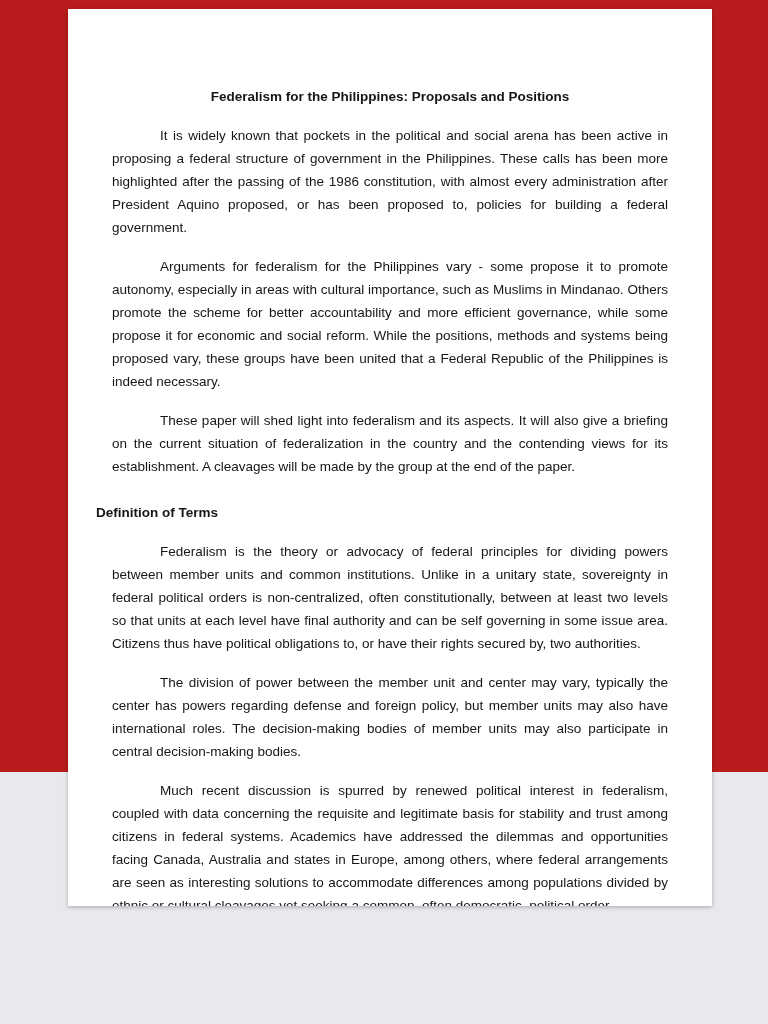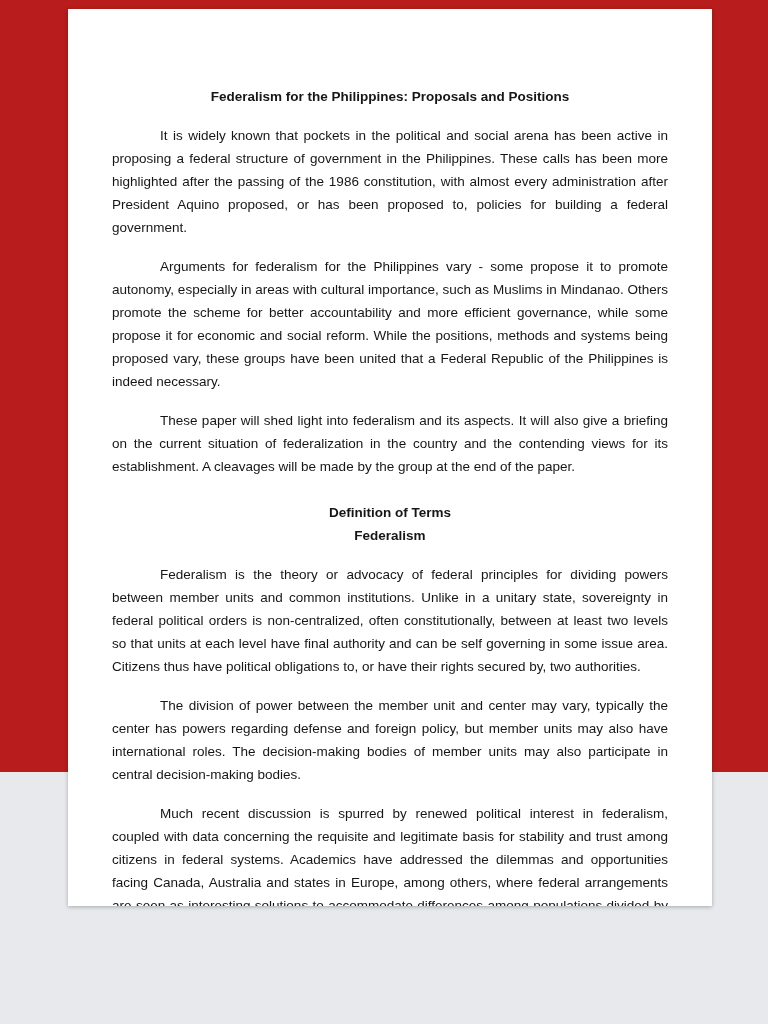--- a/index.html
+++ b/index.html
@@ -46,21 +46,21 @@
   .body-para {
     margin: 16px;
     text-align: justify;
     text-indent: 48px;
   }
   .section-heading {
     margin: 0;
     font-size: 13.5px;
     font-weight: bold;
     line-height: 23px;
-    text-align: center;
+    text-align: left;
   }
   .section-heading.space-before-1 { margin-top: 23px; }
   .section-heading.space-before-3 { margin-top: 69px; }
 </style>
 </head>
 <body>
 
 <div class="viewer">
   <div class="page">
     <div class="doc">
@@ -68,21 +68,20 @@
       <h1 class="doc-title">Federalism for the Philippines: Proposals and Positions</h1>
 
       <p class="body-para">It is widely known that pockets in the political and social arena has been active in proposing a federal structure of government in the Philippines. These calls has been more highlighted after the passing of the 1986 constitution, with almost every administration after President Aquino proposed, or has been proposed to, policies for building a federal government.</p>
 
       <p class="body-para">Arguments for federalism for the Philippines vary - some propose it to promote autonomy, especially in areas with cultural importance, such as Muslims in Mindanao. Others promote the scheme for better accountability and more efficient governance, while some propose it for economic and social reform. While the positions, methods and systems being proposed vary, these groups have been united that a Federal Republic of the Philippines is indeed necessary.</p>
 
       <p class="body-para">These paper will shed light into federalism and its aspects. It will also give a briefing on the current situation of federalization in the country and the contending views for its establishment. A cleavages will be made by the group at the end of the paper.</p>
 
       <h2 class="section-heading space-before-1">Definition of Terms</h2>
 
-      <h2 class="section-heading">Federalism</h2>
 
       <p class="body-para">Federalism is the theory or advocacy of federal principles for dividing powers between member units and common institutions. Unlike in a unitary state, sovereignty in federal political orders is non-centralized, often constitutionally, between at least two levels so that units at each level have final authority and can be self governing in some issue area. Citizens thus have political obligations to, or have their rights secured by, two authorities.</p>
 
       <p class="body-para">The division of power between the member unit and center may vary, typically the center has powers regarding defense and foreign policy, but member units may also have international roles. The decision-making bodies of member units may also participate in central decision-making bodies.</p>
 
       <p class="body-para">Much recent discussion is spurred by renewed political interest in federalism, coupled with data concerning the requisite and legitimate basis for stability and trust among citizens in federal systems. Academics have addressed the dilemmas and opportunities facing Canada, Australia and states in Europe, among others, where federal arrangements are seen as interesting solutions to accommodate differences among populations divided by ethnic or cultural cleavages yet seeking a common, often democratic, political order.</p>
 
 
       <p class="body-para">It is the dispersion or distribution of functions and powers; the delegation of power from a central authority to regional and local authorities. It includes the dispersal of administration or governance in sectors or area such as engineering, management science, political science, political</p>
 

